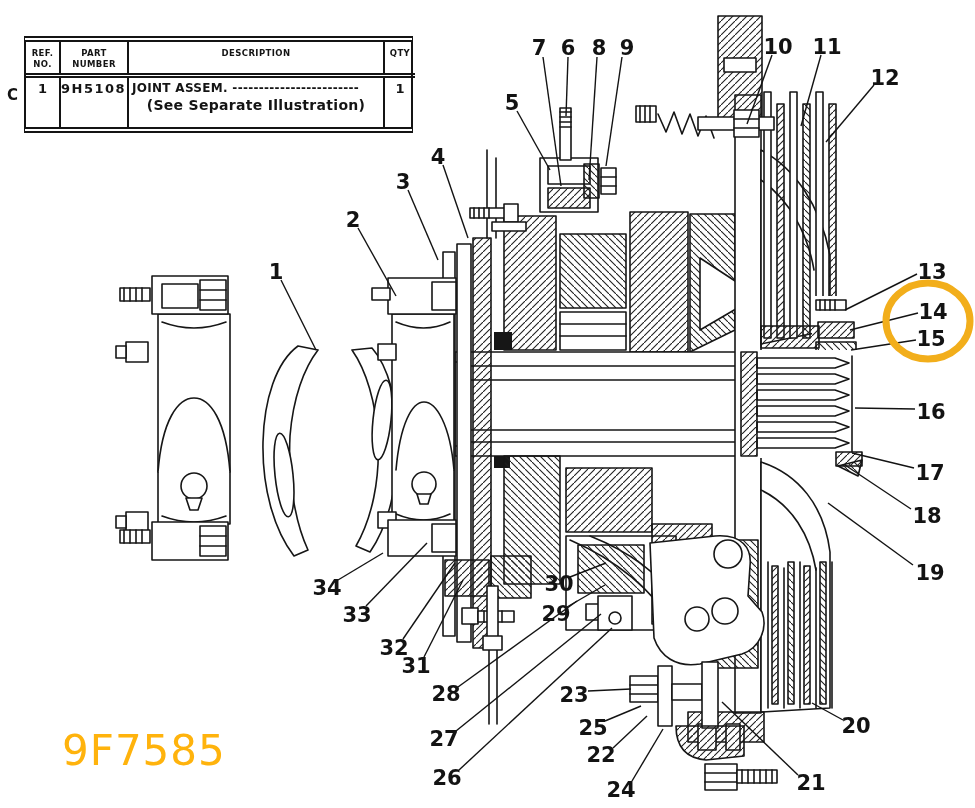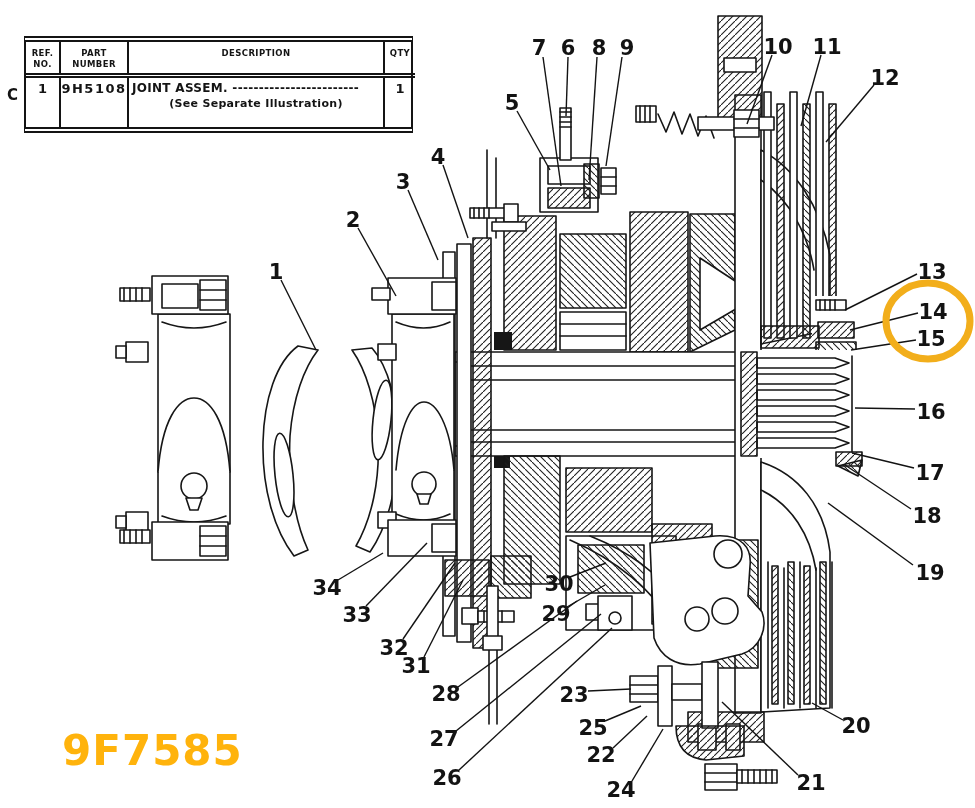--- a/index.html
+++ b/index.html
@@ -14,24 +14,24 @@
        background:#fff;}
   .tbl table{border-collapse:collapse;width:100%;table-layout:fixed;}
   .tbl td{padding:0;vertical-align:top;overflow:hidden;}
   .tbl tr.hd td{border-bottom:5px double #141414;text-align:center;
        font-size:8.5px;font-weight:bold;letter-spacing:.4px;line-height:1.25;
        padding:6px 1px 4px;}
   .tbl td.vr{border-right:2px solid #141414;}
   .c-ref{width:31px;} .c-part{width:64px;} .c-desc{width:252px;} .c-qty{width:28px;}
   .tbl tr.rw td{height:46px;font-size:13px;font-weight:bold;}
   .rw .ref-v{text-align:center;padding-top:3px;}
-  .rw .part-v{text-align:center;letter-spacing:1.5px;padding-top:3px;}
+  .rw .part-v{text-align:left;letter-spacing:1.5px;padding-top:3px;}
   .rw .qty-v{text-align:center;padding-top:3px;}
   .desc-l1{white-space:nowrap;font-size:12px;padding:3px 0 0 3px;letter-spacing:.3px;}
-  .desc-l2{font-size:11px;text-align:center;padding-top:2px;letter-spacing:.3px;}
+  .desc-l2{font-size:14px;text-align:center;padding-top:2px;letter-spacing:.3px;}
 
   .row-letter{position:absolute;left:7px;top:86px;font-size:15px;font-weight:bold;}
 
   .part-code{position:absolute;left:62px;top:726px;font-size:42px;font-weight:500;
              letter-spacing:1px;}
 
   
   .ink{stroke:#161616;fill:none;stroke-width:1.6;stroke-linejoin:round;stroke-linecap:round;}
   .w{fill:#ffffff;}
   .dk{fill:#161616;stroke:none;}
@@ -394,15 +394,15 @@
           <div class="desc-l2">(See Separate Illustration)</div>
         </td>
         <td class="qty-v">1</td>
       </tr>
     </tbody>
       </table>
   </div>
 
   <div class="row-letter">C</div>
 
-  <div class="part-code" style="color: rgb(255, 179, 12); font-weight: bold;">9F7585</div>
+  <div class="part-code" style="color: rgb(255, 179, 12);">9F7585</div>
 
 </div>
 
 </body></html>

